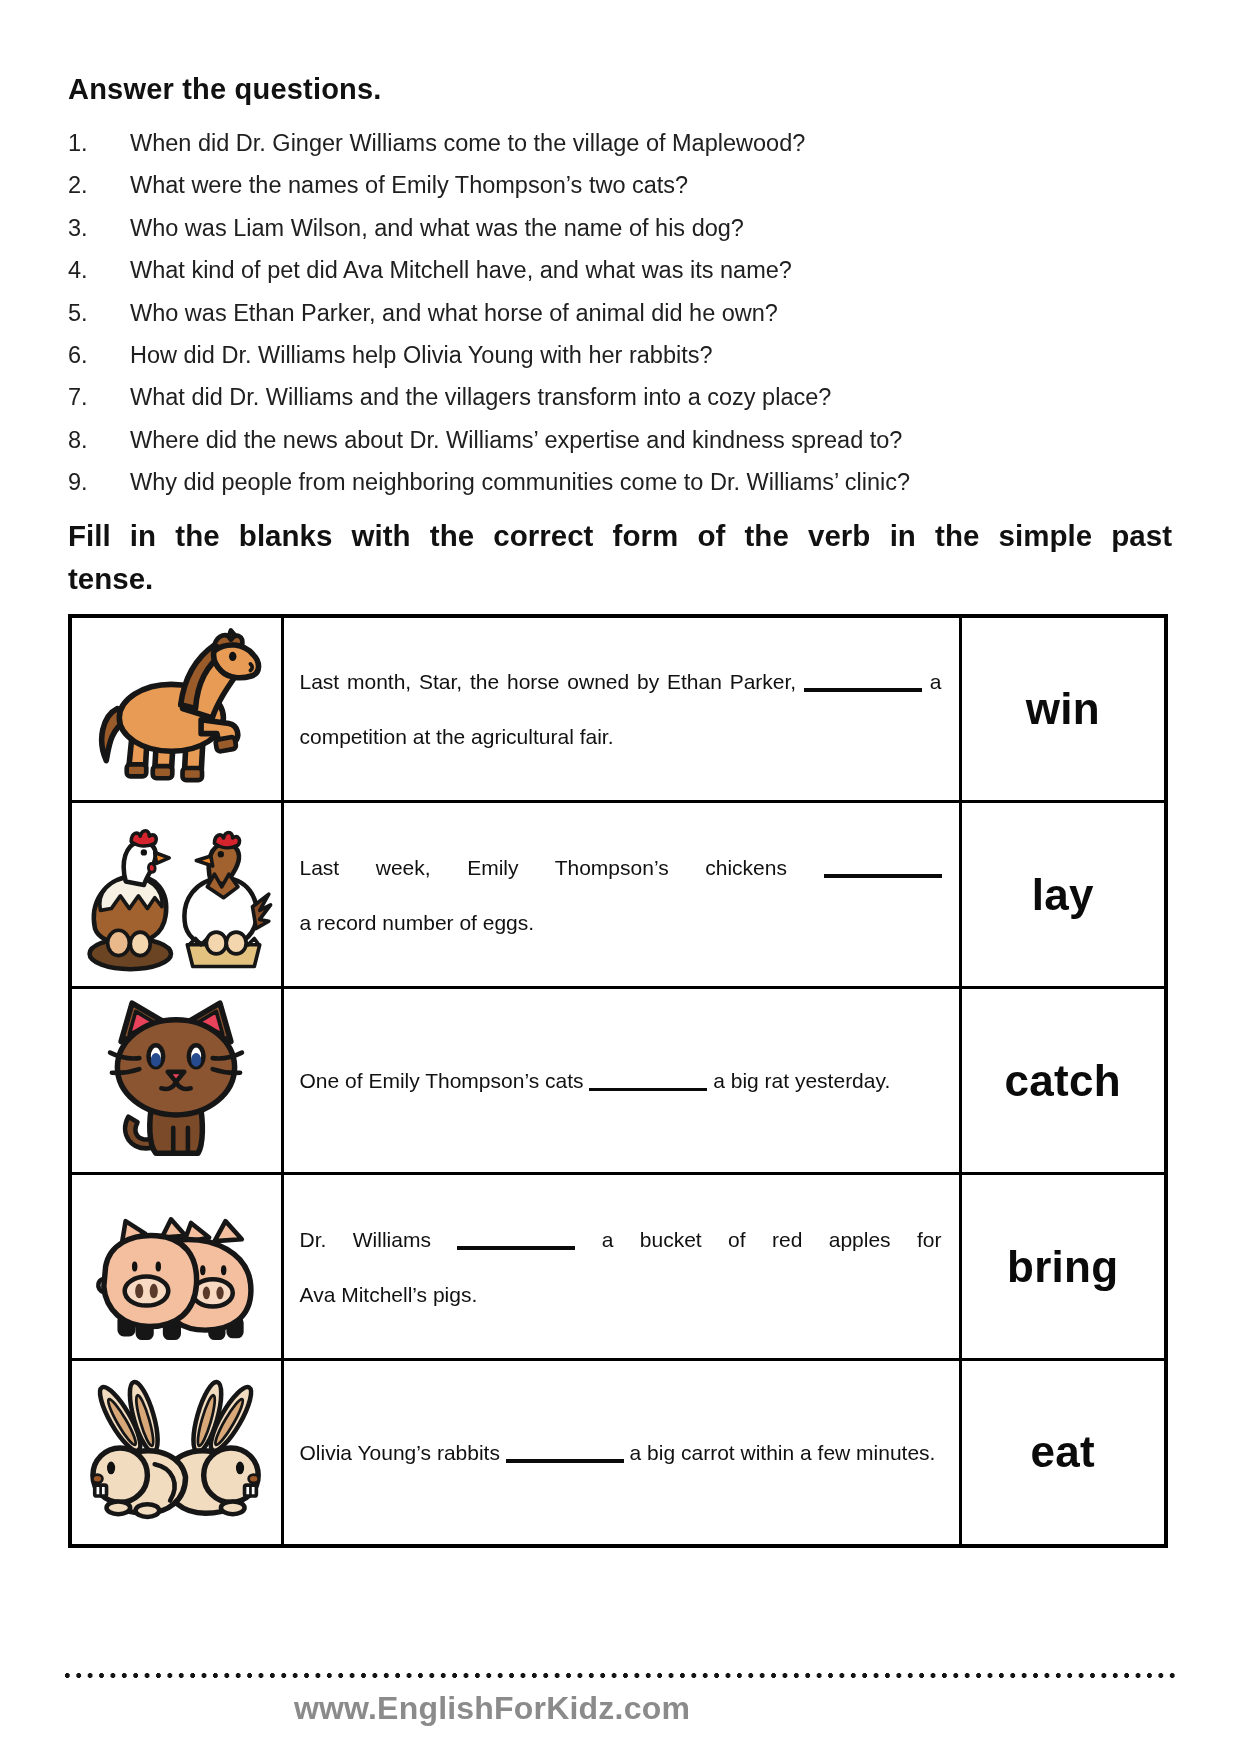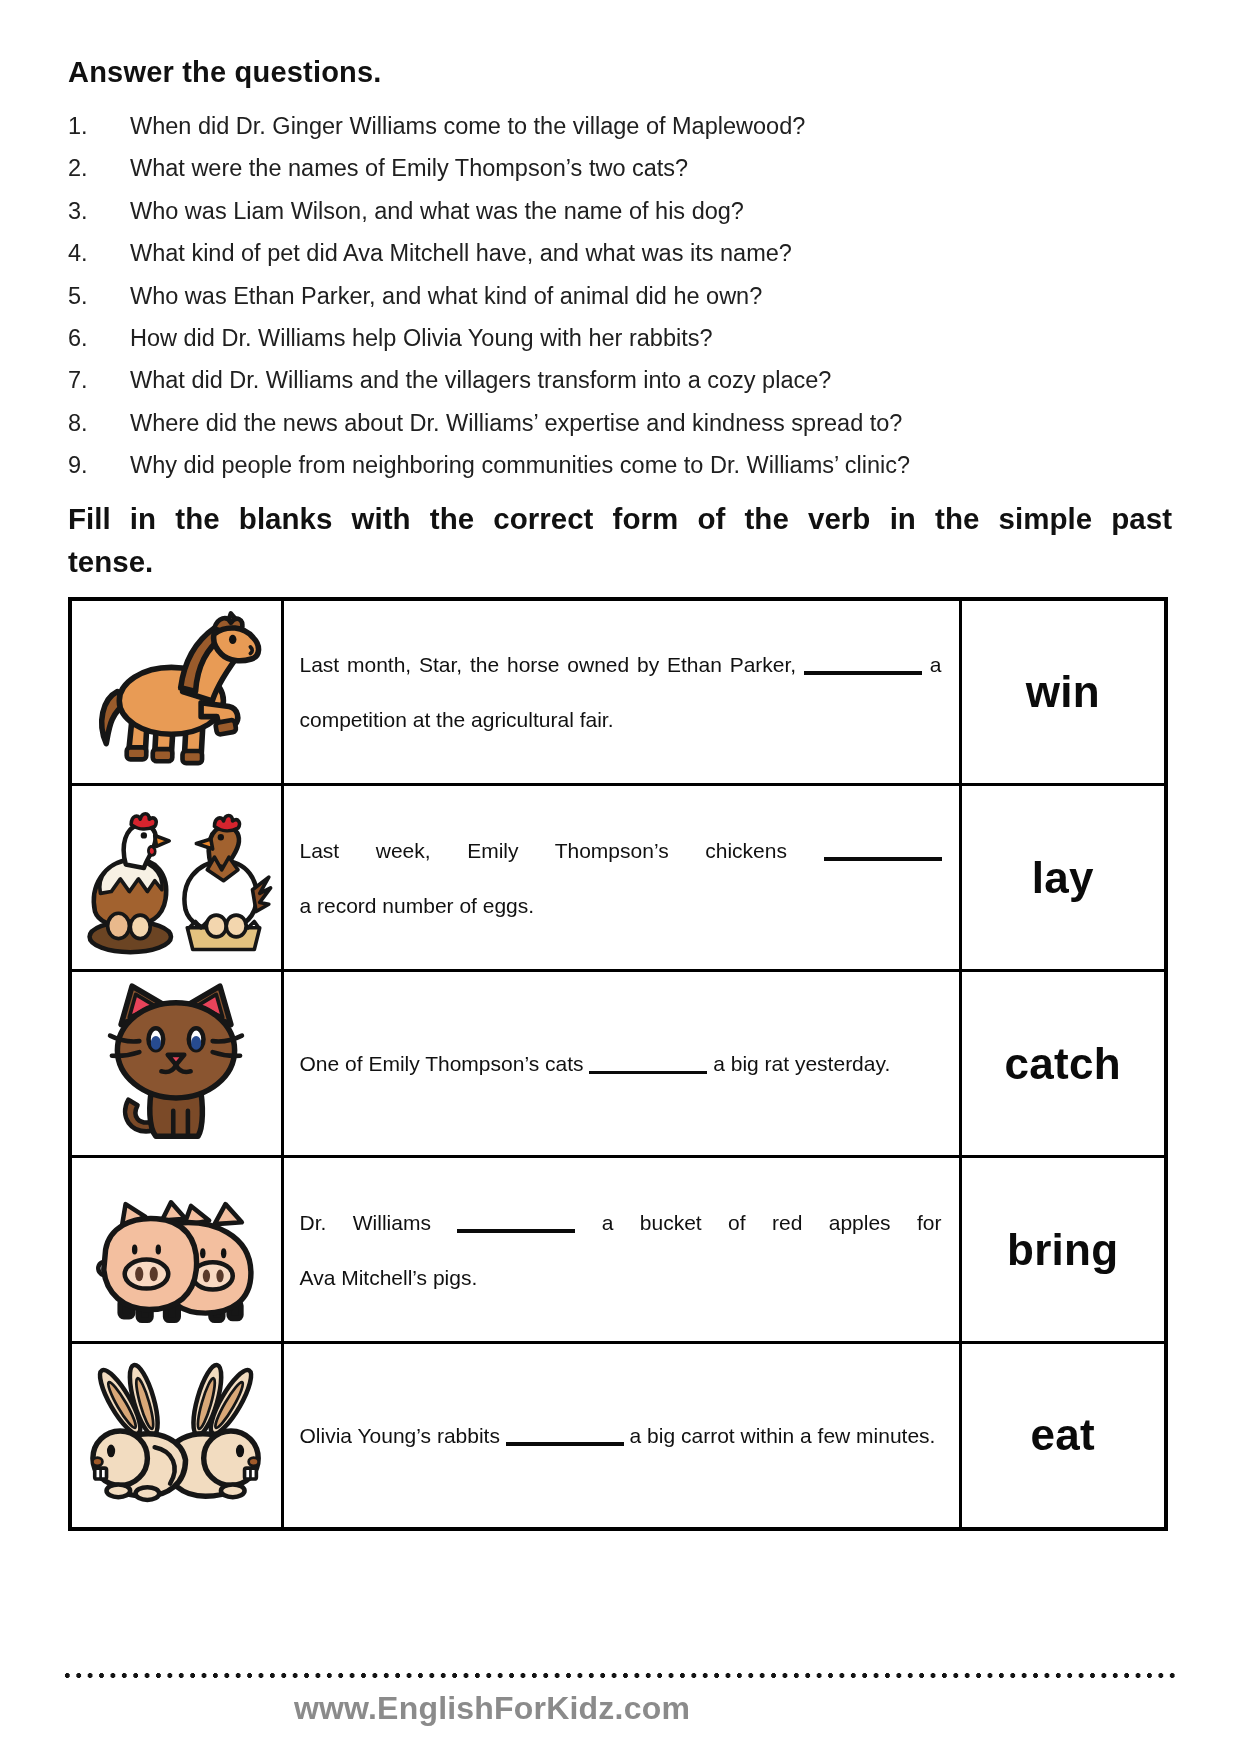--- a/index.html
+++ b/index.html
@@ -1,20 +1,20 @@
 <!DOCTYPE html>
 <html><head>
 <meta charset="utf-8">
 <style>
   html,body{margin:0;padding:0;background:#ffffff;}
   .page{
     position:relative;width:1240px;height:1754px;background:#fff;
     font-family:"Liberation Sans",sans-serif;color:#1c1c1c;overflow:hidden;
   }
-  .content{position:absolute;left:68px;top:56px;width:1104px;}
+  .content{position:absolute;left:68px;top:73px;width:1104px;}
   .h1{font-size:29px;font-weight:bold;color:#111;letter-spacing:.2px;margin:0 0 16px 0;}
   .questions{margin:0 0 10px 0;}
   .q-row{display:flex;font-size:23.5px;line-height:42.4px;color:#202020;}
   .q-num{flex:0 0 62px;}
   .q-text{flex:1;}
   .h2{font-size:29.5px;font-weight:bold;line-height:43px;color:#111;margin:4px 0 14px 0;}
   .h2-line1{text-align:justify;text-align-last:justify;}
   table.fill{border-collapse:collapse;width:1096px;table-layout:fixed;}
   table.fill{border:4.5px solid #000;}
   table.fill td{border:3.5px solid #000;}
@@ -56,21 +56,21 @@
       <div class="q-row">
         <span class="q-num">3.</span>
         <span class="q-text">Who was Liam Wilson, and what was the name of his dog?</span>
       </div>
       <div class="q-row">
         <span class="q-num">4.</span>
         <span class="q-text">What kind of pet did Ava Mitchell have, and what was its name?</span>
       </div>
       <div class="q-row">
         <span class="q-num">5.</span>
-        <span class="q-text">Who was Ethan Parker, and what kind of animal did he own?</span>
+        <span class="q-text">Who was Ethan Parker, and what horse of animal did he own?</span>
       </div>
       <div class="q-row">
         <span class="q-num">6.</span>
         <span class="q-text">How did Dr. Williams help Olivia Young with her rabbits?</span>
       </div>
       <div class="q-row">
         <span class="q-num">7.</span>
         <span class="q-text">What did Dr. Williams and the villagers transform into a cozy place?</span>
       </div>
       <div class="q-row">

